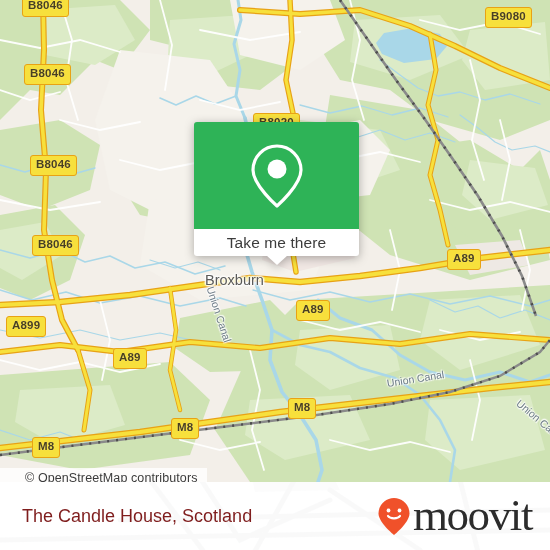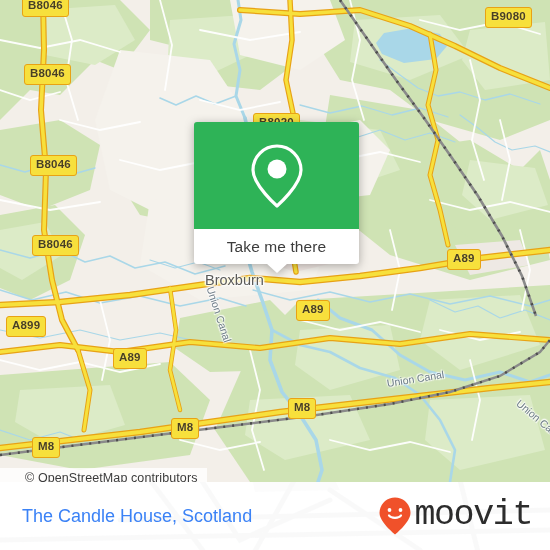--- a/index.html
+++ b/index.html
@@ -67,21 +67,21 @@
     width:165px; height:146px;
     filter:drop-shadow(0 2px 5px rgba(0,0,0,.30));
   }
   #popup-green {
     width:165px; height:107px;
     background:#2eb357;
     border-radius:3px 3px 0 0;
     display:flex; align-items:center; justify-content:center;
   }
   #popup-white {
-    width:165px; height:35px;
+    width:165px; height:27px;
     background:#ffffff;
     border-radius:0 0 3px 3px;
     display:flex; align-items:center; justify-content:center;
     position:relative;
   }
   #popup-label {
     font-size:15.5px; color:#3c3c3c; letter-spacing:.1px;
     font-family:"Liberation Sans", sans-serif;
   }
   #popup-arrow {
@@ -104,30 +104,30 @@
   }
 
   
   #footer {
     position:absolute; left:0; top:482px; width:550px; height:68px;
     background:#ffffff; overflow:hidden;
   }
   #footer-bg { position:absolute; left:0; top:-482px; opacity:.055; }
   #footer-title {
     position:absolute; left:22px; top:50%; transform:translateY(-50%);
-    font-size:18px; color:#3b82f6; white-space:nowrap;
+    font-size:18px; color:#7f1d1d; white-space:nowrap;
     font-family:"Liberation Sans", sans-serif;
   }
   #footer-logo {
     position:absolute; right:18px; top:50%; transform:translateY(-50%);
     display:flex; align-items:center; gap:2px;
   }
   #logo-word {
-    font-size:35px; color:#2c2c2c; letter-spacing:-1.4px;
-    font-family:Liberation Mono, monospace; font-weight:400;
+    font-size:45px; color:#2c2c2c; letter-spacing:-1.4px;
+    font-family:Liberation Serif, serif; font-weight:400;
     line-height:1; position:relative; top:-1px;
   }
 </style>
 </head>
 <body>
 
 <div id="page">
 
   <div id="map-area">
     <svg id="map-svg" width="550" height="482" viewBox="0 0 550 482">

